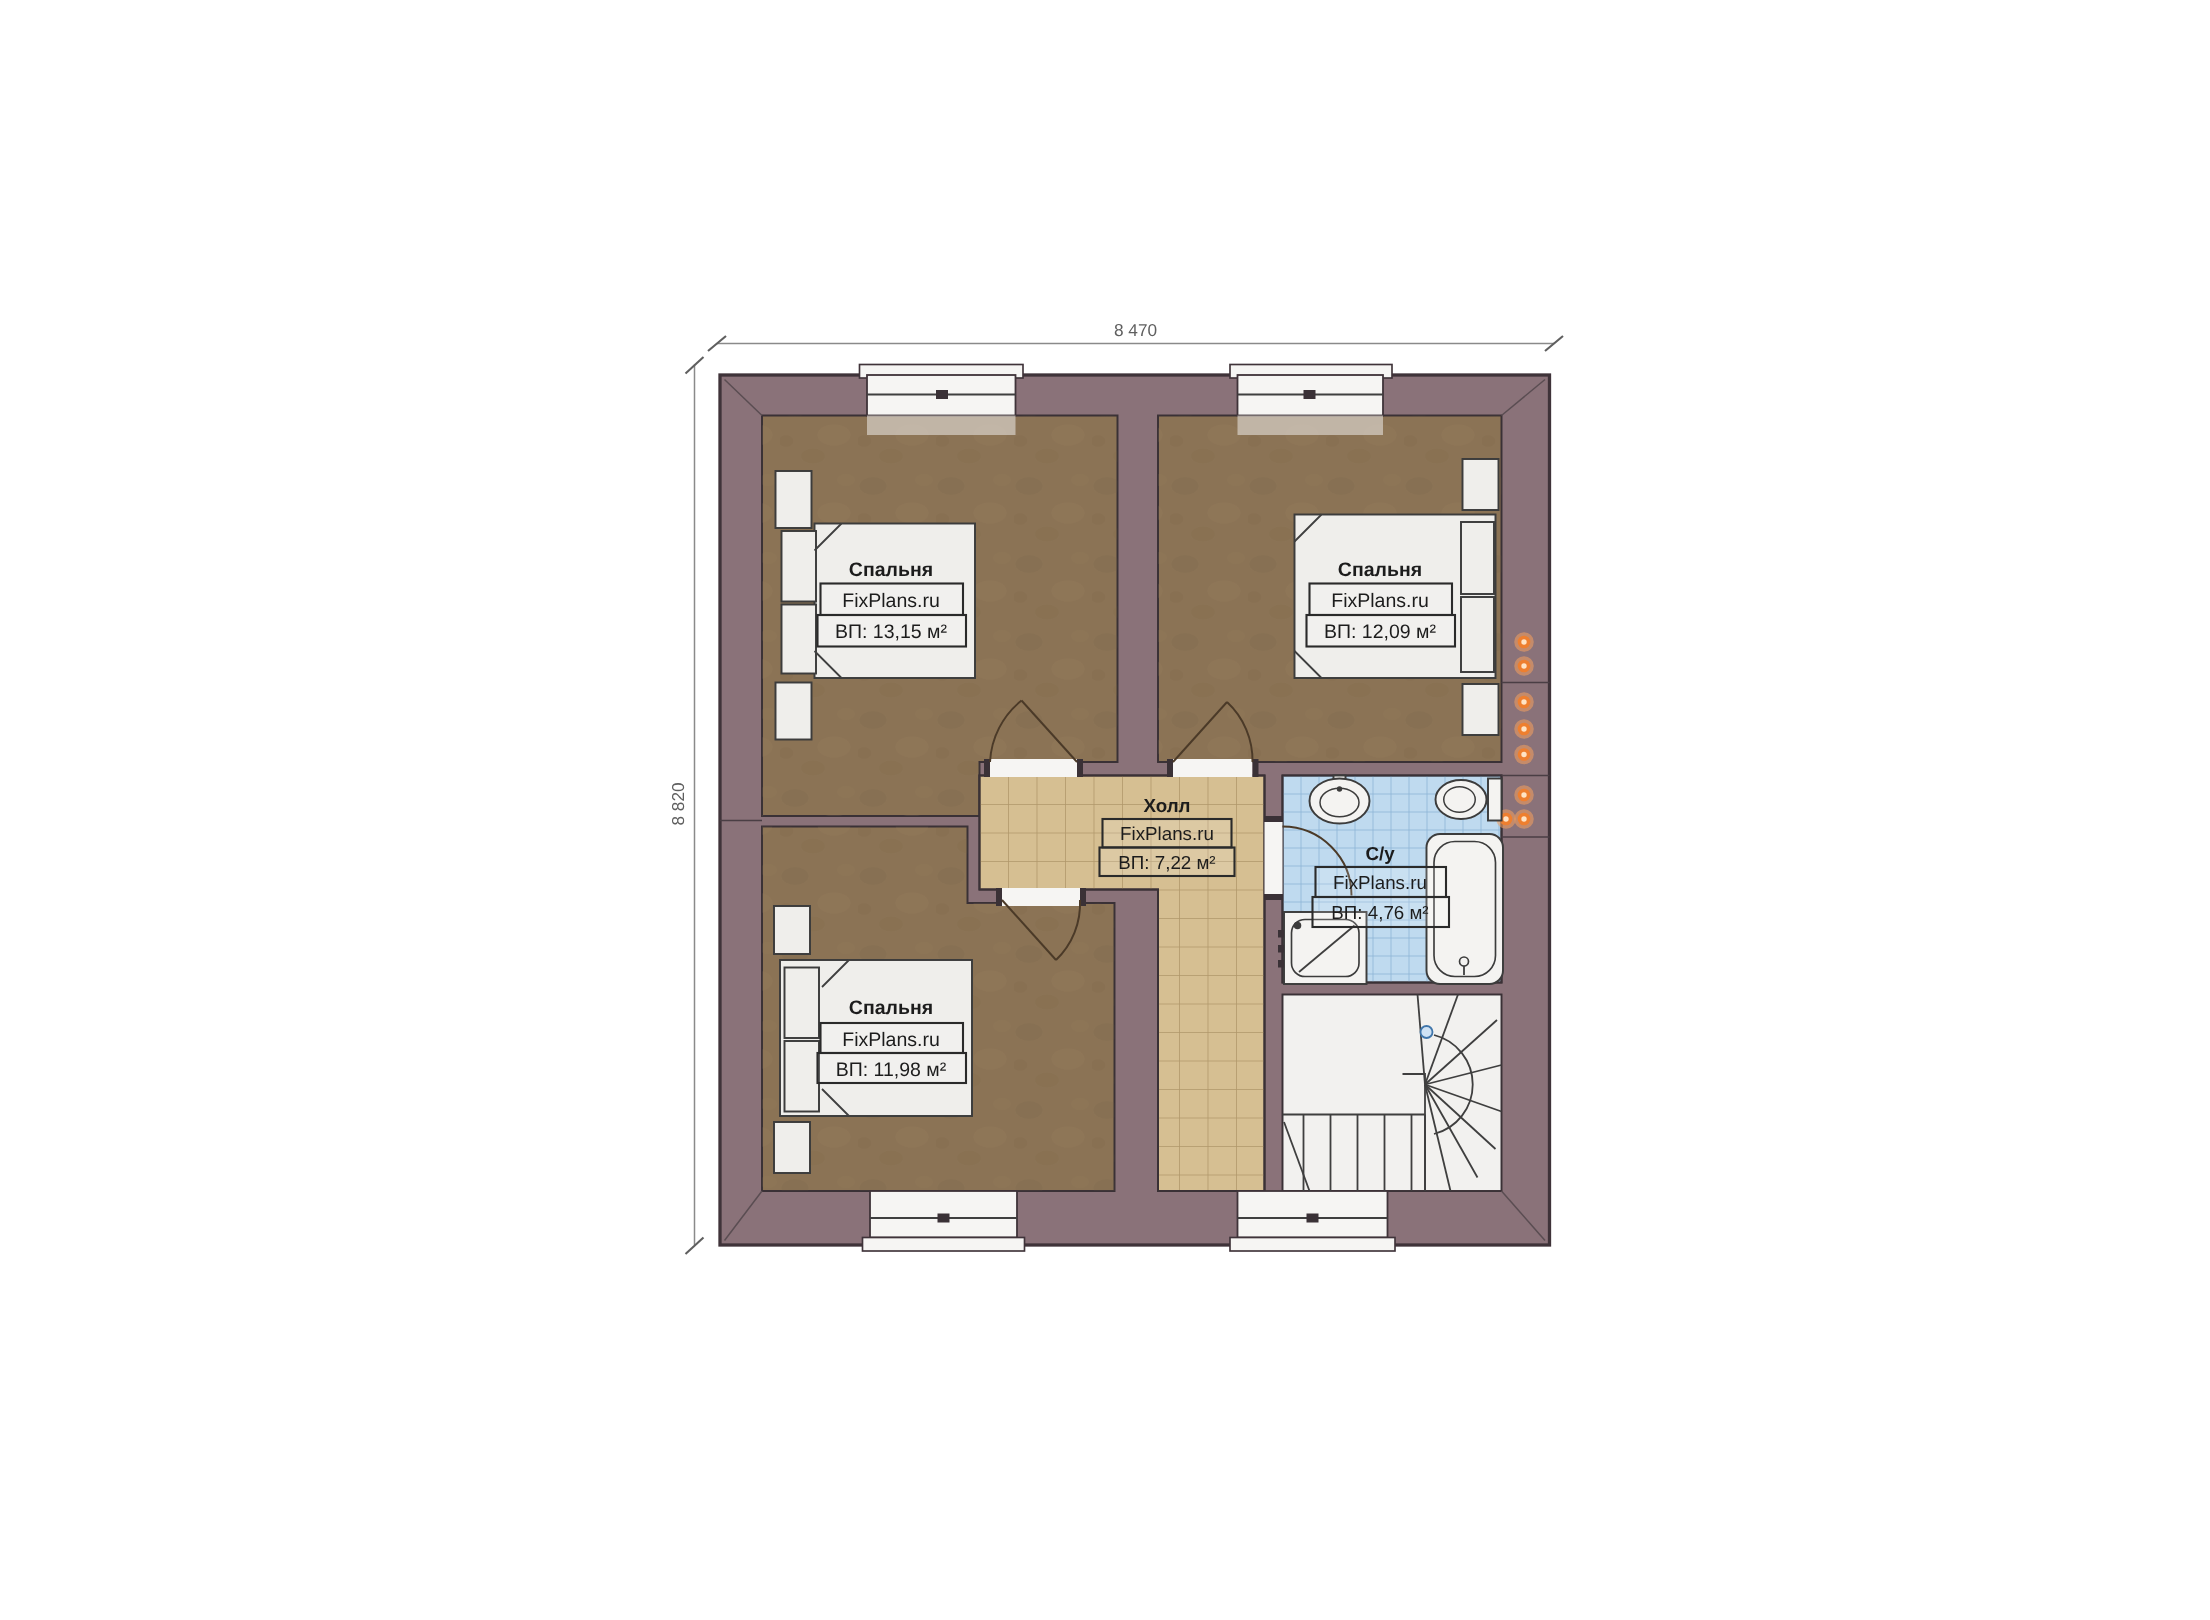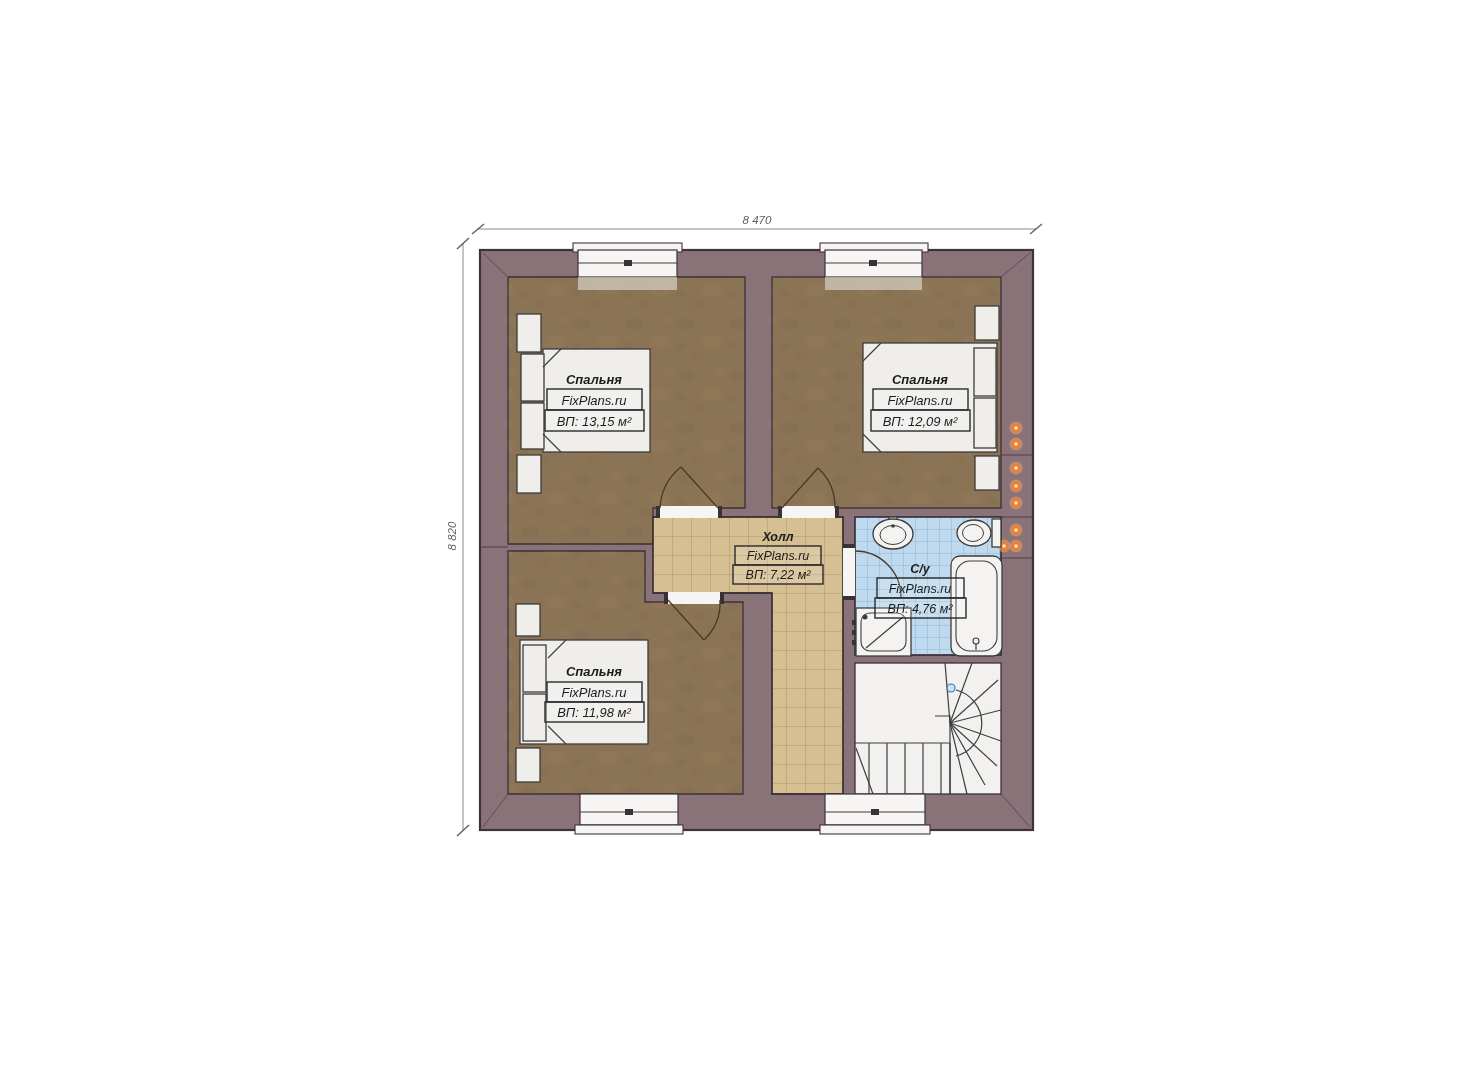--- a/index.html
+++ b/index.html
@@ -1,17 +1,17 @@
 <!DOCTYPE html>
 <html><head>
 <meta charset="utf-8">
 <style>
   html,body{margin:0;padding:0;background:#ffffff;}
   .canvas{position:relative;width:1473px;height:1080px;background:#ffffff;overflow:hidden;
-          font-family:"Liberation Sans","DejaVu Sans",sans-serif;font-style:italic;}
+          font-family:"Liberation Sans","DejaVu Sans",sans-serif;}
   svg text{font-family:"Liberation Sans","DejaVu Sans",sans-serif;}
   .room-name{font-size:13px;font-weight:700;fill:#1c1c1c;}
   .room-name-sm{font-size:12.5px;font-weight:700;fill:#1c1c1c;}
   .box-text{font-size:13px;fill:#1c1c1c;}
   .box-text-sm{font-size:12.5px;fill:#1c1c1c;}
   .dim-text{font-size:11.5px;fill:#5f5f5f;}
   .label-box{fill:rgba(255,255,255,0.16);stroke:#2a2a2a;stroke-width:1.4;}
   .thinline{stroke:#3f3f3f;stroke-width:1.2;fill:none;}
   .doorarc{stroke:#4b3a28;stroke-width:1.3;fill:none;}
   .furn{fill:#efeeeb;stroke:#3c3c3c;stroke-width:1.3;}

